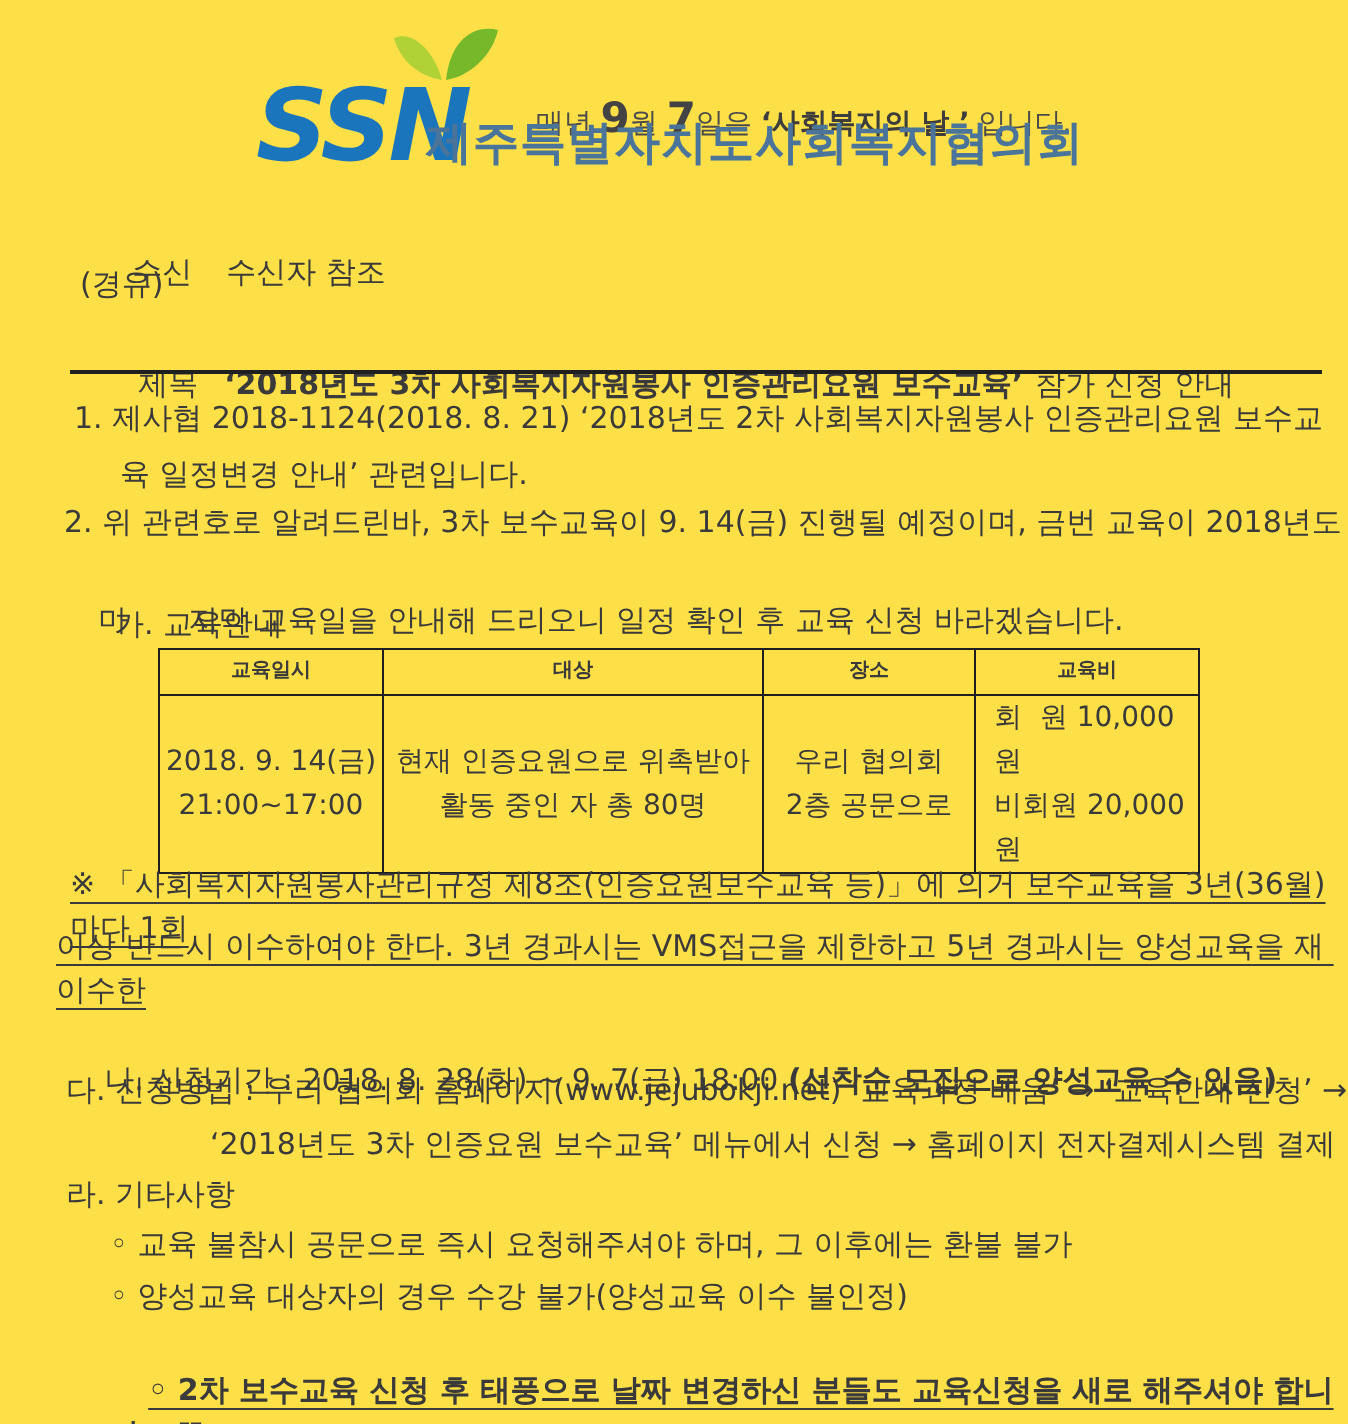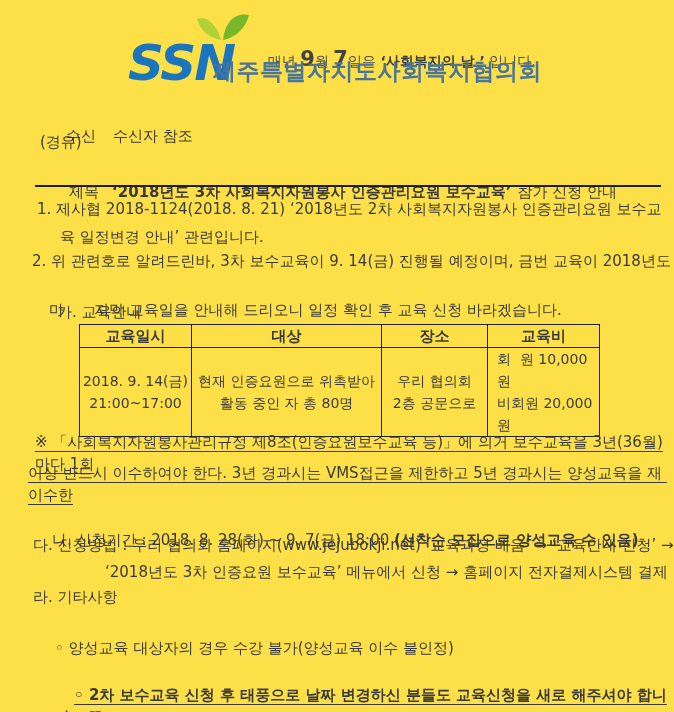--- a/index.html
+++ b/index.html
@@ -72,21 +72,21 @@
     font-size: 14px;
     color: #3a3a3a;
   }
   .edu-table th, .edu-table td {
     border: 1.5px solid #1f1f1f;
     text-align: center;
     vertical-align: middle;
     white-space: pre-wrap;
     line-height: 22px;
   }
-  .edu-table th { font-size: 15px; font-weight: bold; height: 19px; }
+  .edu-table th { font-size: 10px; font-weight: bold; height: 19px; }
   .edu-table td { height: 62px; }
   .col-schedule { width: 112px; }
   .col-target   { width: 190px; }
   .col-place    { width: 106px; }
   .col-fee      { width: 112px; margin-top: 44px; }
   .cell-fee { text-align: left !important; padding-left: 9px; }
 
   
   .note-line {
     text-decoration: underline;
@@ -182,18 +182,19 @@
 
   <div class="abs line sec-na">
     <span>나. 신청기간 : 2018. 8. 28(화) ~ 9. 7(금) 18:00 </span><span class="bold-note">(선착순 모집으로 양성교육 수 있음)</span>
   </div>
 
   <div class="abs line sec-da1">다. 신청방법 : 우리 협의회 홈페이지(www.jejubokji.net) ‘교육과정 배움’ → ‘교육안내 신청’ →</div>
   <div class="abs line sec-da2">‘2018년도 3차 인증요원 보수교육’ 메뉴에서 신청 → 홈페이지 전자결제시스템 결제</div>
 
   <div class="abs line sec-ra">라. 기타사항</div>
 
+  <div class="abs line bullet1">◦ 교육 불참시 공문으로 즉시 요청해주셔야 하며, 그 이후에는 환불 불가</div>
   <div class="abs line bullet2">◦ 양성교육 대상자의 경우 수강 불가(양성교육 이수 불인정)</div>
   <div class="abs line bullet3">
     <span class="strong-underline">◦ 2차 보수교육 신청 후 태풍으로 날짜 변경하신 분들도 교육신청을 새로 해주셔야 합니다.</span><span class="end-mark">끝.</span>
   </div>
 
 </div>
 
 </body></html>

